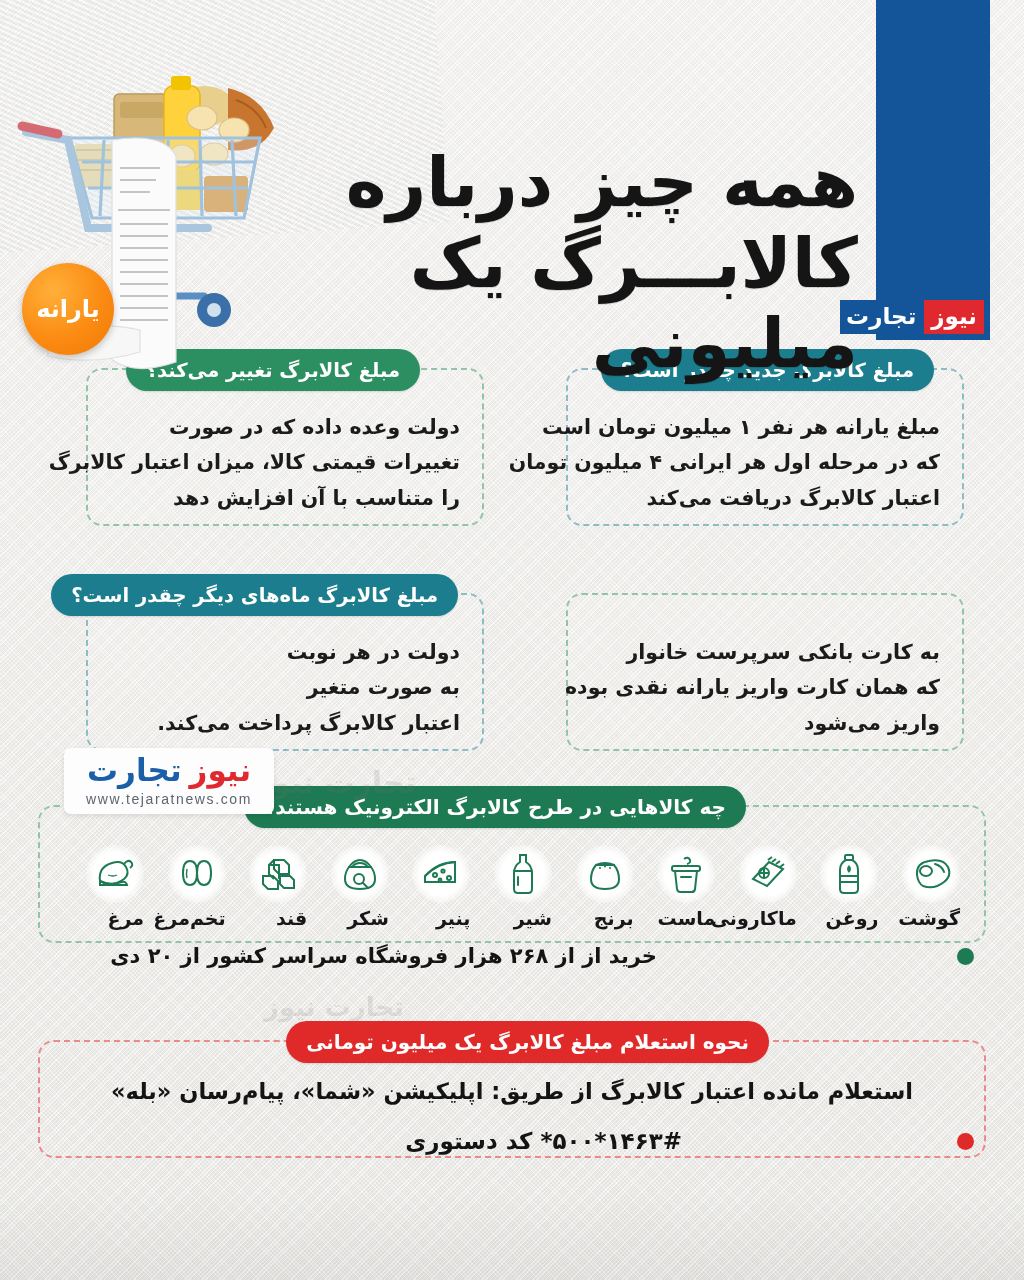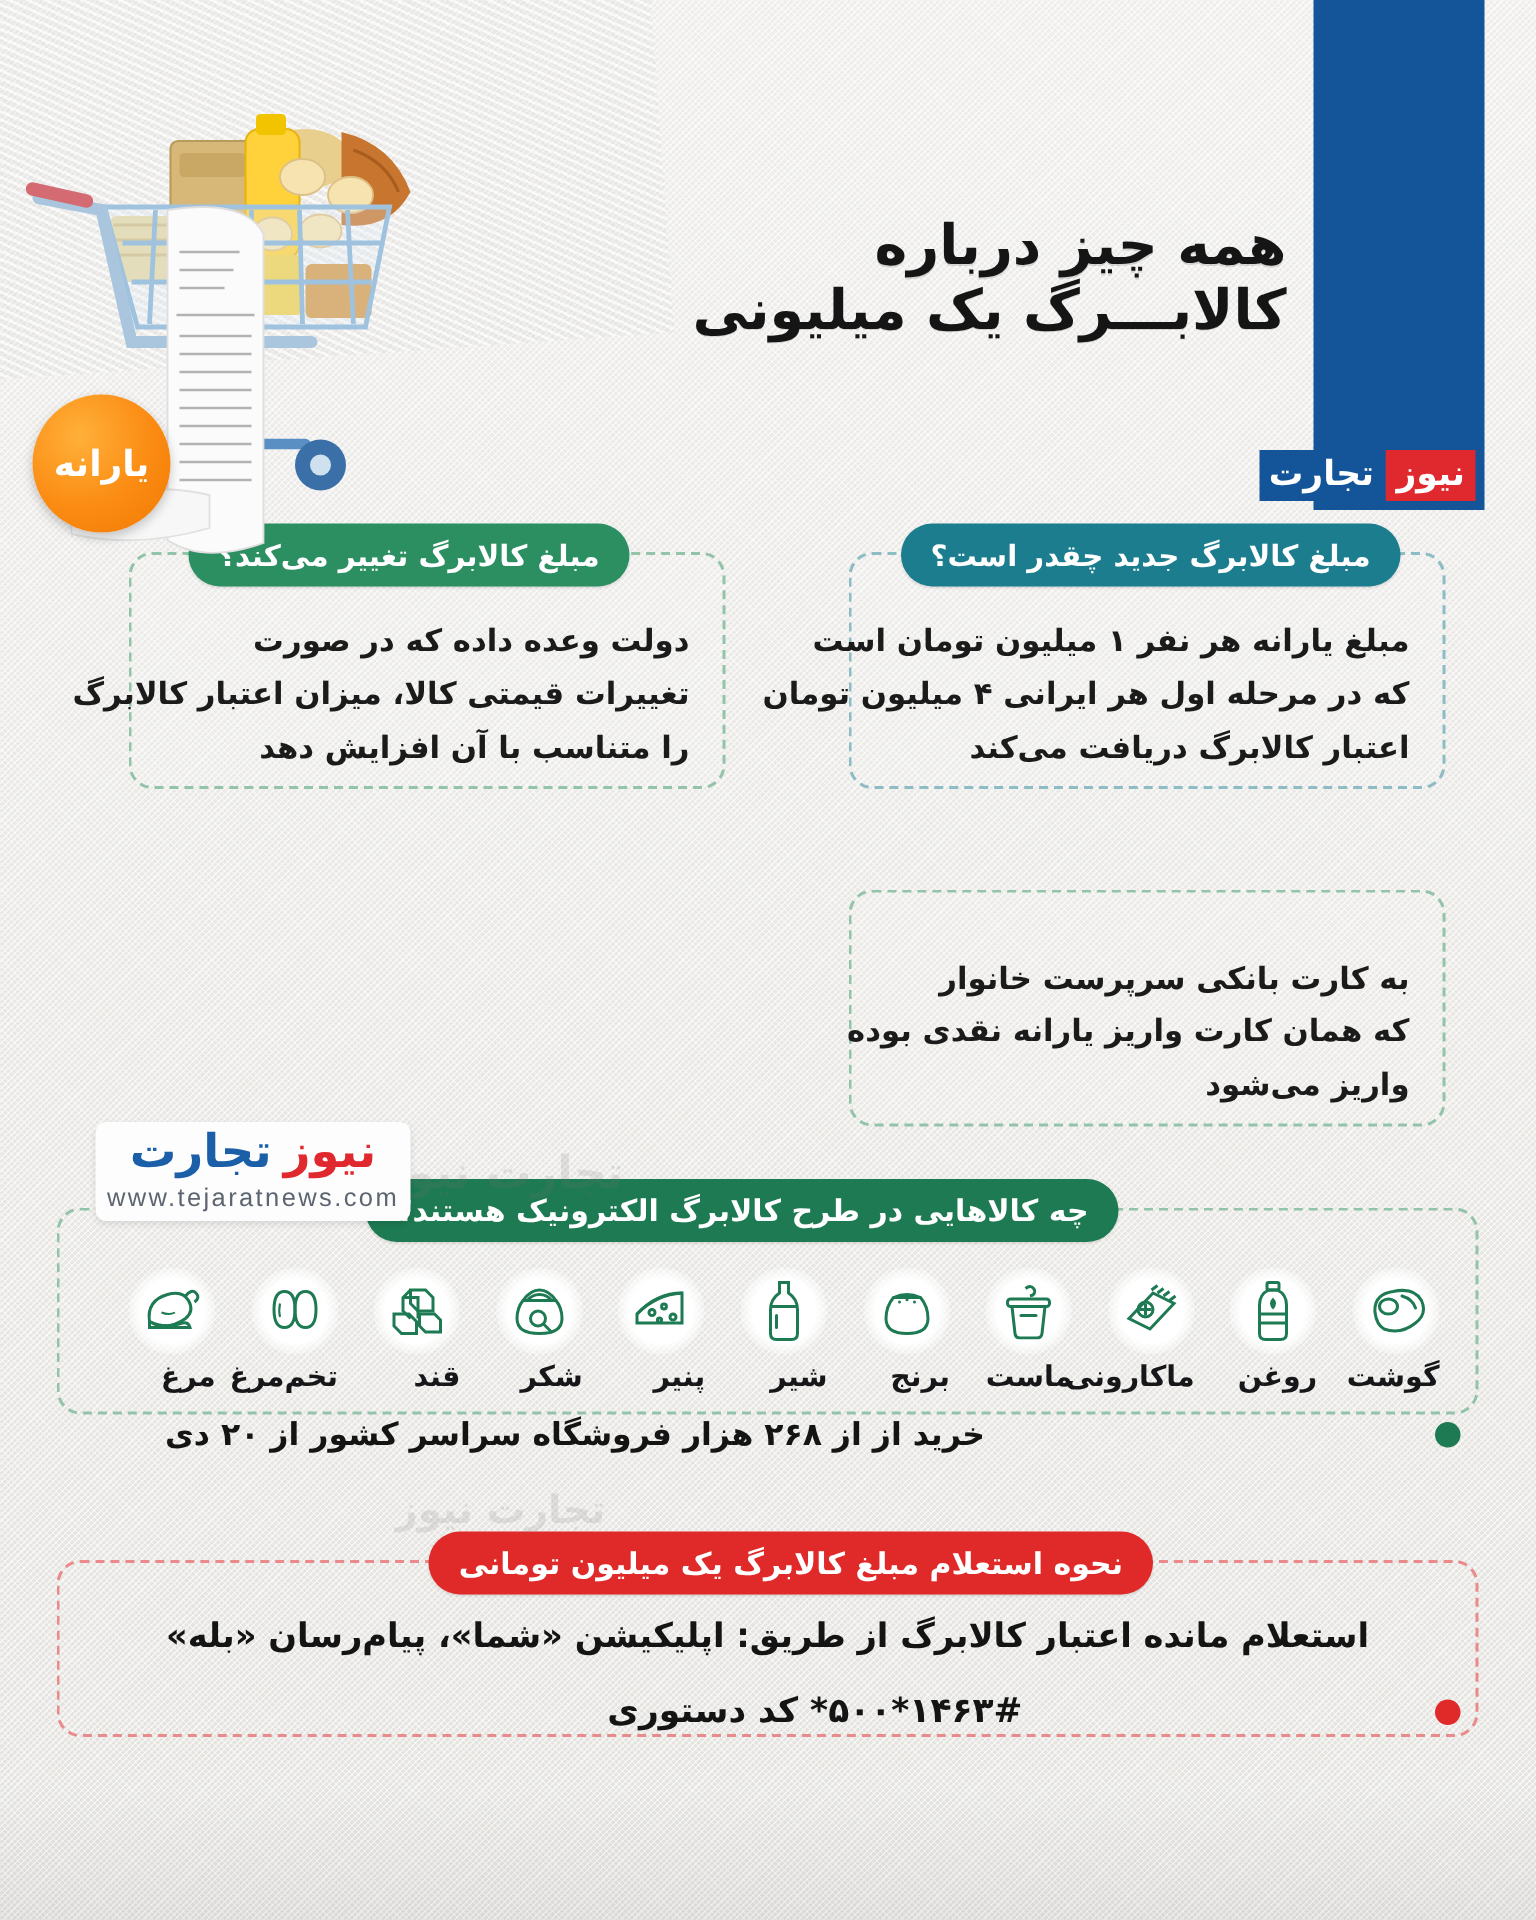--- a/index.html
+++ b/index.html
@@ -81,21 +81,21 @@
   }
 
   .headline {
     position: absolute;
     right: 166px;
     top: 142px;
     width: 560px;
     text-align: right;
     color: #151515;
     font-weight: 700;
-    font-size: 37px;
+    font-size: 69px;
     line-height: 1.17;
     letter-spacing: -1px;
     z-index: 3;
     text-shadow: 0 1px 0 rgba(0,0,0,0.12);
   }
   .headline .l2 { display:block; }
 
   
   .hero {
     position: absolute;
@@ -190,21 +190,21 @@
   }
   .site-logo .words {
     display: flex; align-items: baseline; gap: 8px;
     font-size: 31px; font-weight: 700; line-height: 1;
     letter-spacing: -1px;
   }
   .site-logo .w-tejarat { color: #1b5fa8; }
   .site-logo .w-news    { color: #e0282f; }
   .site-logo .url {
     margin-top: 5px;
-    font-size: 17px;
+    font-size: 14px;
     letter-spacing: 1.6px;
     color: #5d6570;
     direction: ltr;
     font-family: "Liberation Sans", sans-serif;
   }
 
   
   .watermark {
     position: absolute;
     color: rgba(120,120,120,0.16);
@@ -428,20 +428,28 @@
 
   <div class="card teal" id="card-amount">
     <div class="card-head bg-teal">مبلغ کالابرگ جدید چقدر است؟</div>
     <div class="card-body">
       <div>مبلغ یارانه هر نفر ۱ میلیون تومان است</div>
       <div>که در مرحله اول هر ایرانی ۴ میلیون تومان</div>
       <div>اعتبار کالابرگ دریافت می‌کند</div>
     </div>
   </div>
 
+  <div class="card teal" id="card-other">
+    <div class="card-head bg-teal">مبلغ کالابرگ ماه‌های دیگر چقدر است؟</div>
+    <div class="card-body">
+      <div>دولت در هر نوبت</div>
+      <div>به صورت متغیر</div>
+      <div>اعتبار کالابرگ پرداخت می‌کند.</div>
+    </div>
+  </div>
 
   <div class="card green" id="card-where">
     <div class="card-body">
       <div>به کارت بانکی سرپرست خانوار</div>
       <div>که همان کارت واریز یارانه نقدی بوده</div>
       <div>واریز می‌شود</div>
     </div>
   </div>
 
   <div class="watermark" id="wm1">تجارت نیوز</div>

